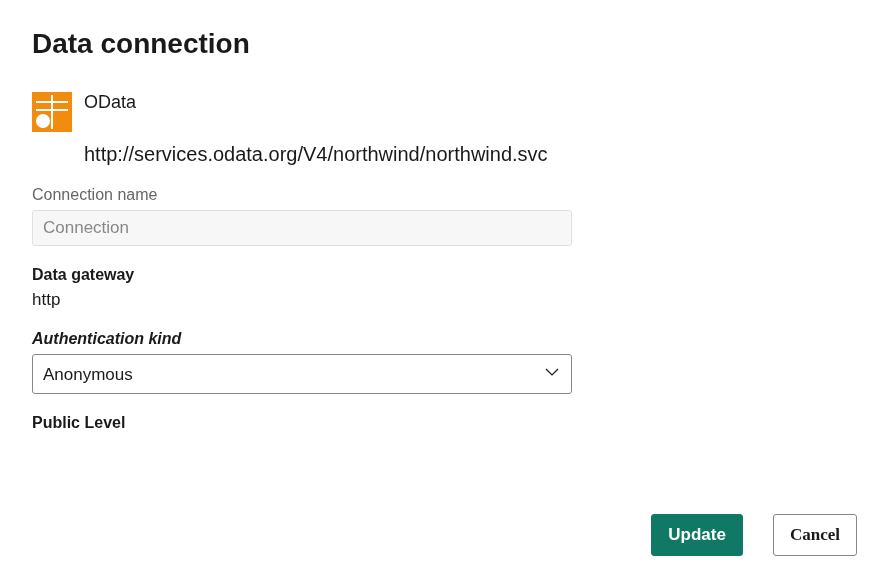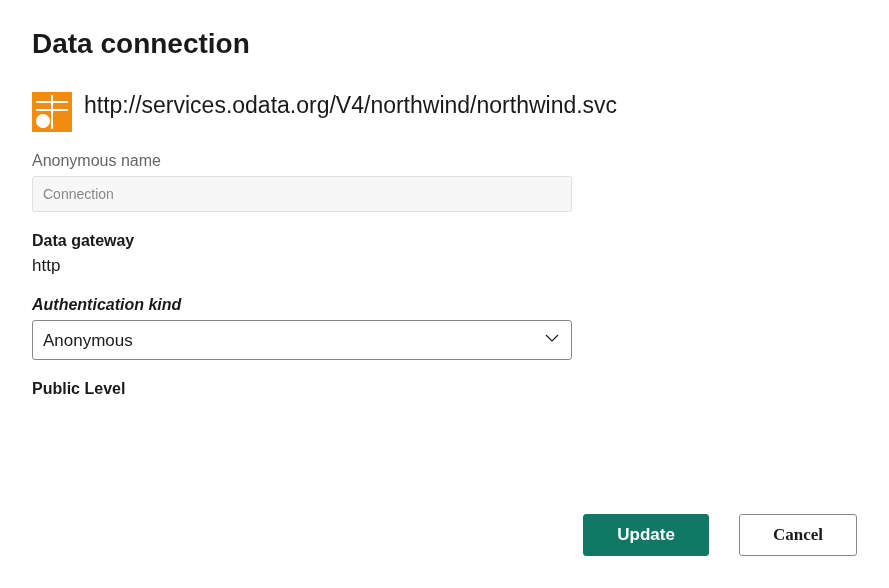--- a/index.html
+++ b/index.html
@@ -37,44 +37,45 @@
       display: flex;
       flex-direction: column;
       gap: 2px;
     }
     .connection-type {
       font-size: 18px;
       font-weight: 400;
       color: #1a1a1a;
     }
     .connection-url {
-      font-size: 23px;
+      font-size: 20px;
       font-weight: 400;
       color: #1a1a1a;
+      margin-top: 28px;
     }
     .field-group {
       margin-bottom: 20px;
     }
     .field-label {
       font-size: 16px;
       color: #1a1a1a;
       margin-bottom: 6px;
       display: block;
     }
     .field-label.muted {
       color: #666666;
     }
     .text-input {
       width: 540px;
       height: 36px;
       border: 1px solid #e0e0e0;
       border-radius: 3px;
       background: #f7f7f7;
       padding: 0 10px;
-      font-size: 14px;
+      font-size: 17px;
       color: #666666;
       font-family: inherit;
     }
     .text-input::placeholder {
       color: #888888;
     }
     .static-value {
       font-size: 17px;
       color: #1a1a1a;
     }
@@ -106,21 +107,21 @@
     }
     .button-row {
       position: absolute;
       bottom: 32px;
       right: 32px;
       display: flex;
       gap: 30px;
     }
     .btn {
       height: 42px;
-      padding: 0 33px;
+      padding: 0 16px;
       border-radius: 3px;
       font-size: 17px;
       font-weight: 600;
       font-family: inherit;
       cursor: pointer;
       border: 1px solid transparent;
     }
     .btn-primary {
       background: #0f7965;
       color: #ffffff;
@@ -146,26 +147,27 @@
       <rect x="3" y="3" width="34" height="34" fill="#F28C0F"></rect>
 
       <rect x="4" y="9" width="32" height="2" fill="#ffffff"></rect>
       <rect x="4" y="17" width="32" height="2" fill="#ffffff"></rect>
       <rect x="19" y="3" width="2" height="34" fill="#ffffff"></rect>
 
       <circle cx="11" cy="29" r="7" fill="#ffffff"></circle>
     </svg>
   </div>
   <div class="connection-text">
+    <span class="connection-type">OData</span>
     <span class="connection-url">http://services.odata.org/V4/northwind/northwind.svc</span>
   </div>
 </div>
 
 <div class="field-group">
-  <label class="field-label muted">Anonymous name</label>
+  <label class="field-label muted">Connection name</label>
   <input type="text" class="text-input" placeholder="Connection" style="">
 </div>
 
 <div class="field-group">
   <label class="field-label" style="font-weight:700;">Data gateway</label>
   <div class="static-value">http</div>
 </div>
 
 <div class="field-group">
   <label class="field-label" style="font-weight:600;font-style:italic;">Authentication kind</label>

